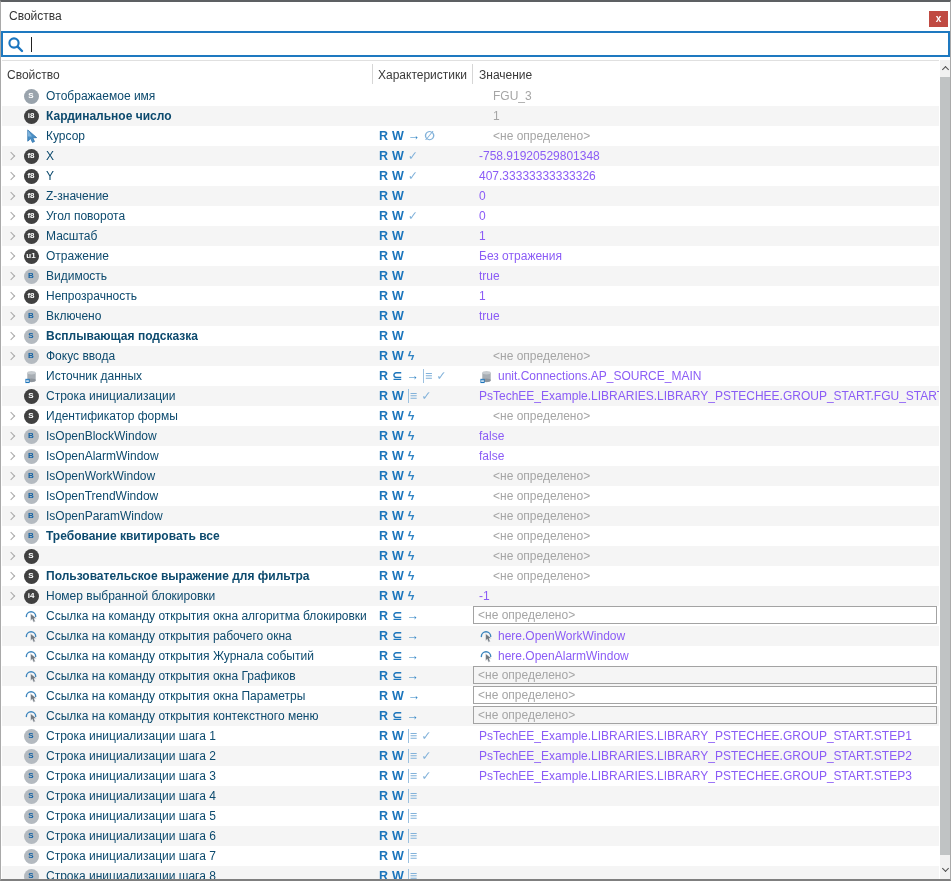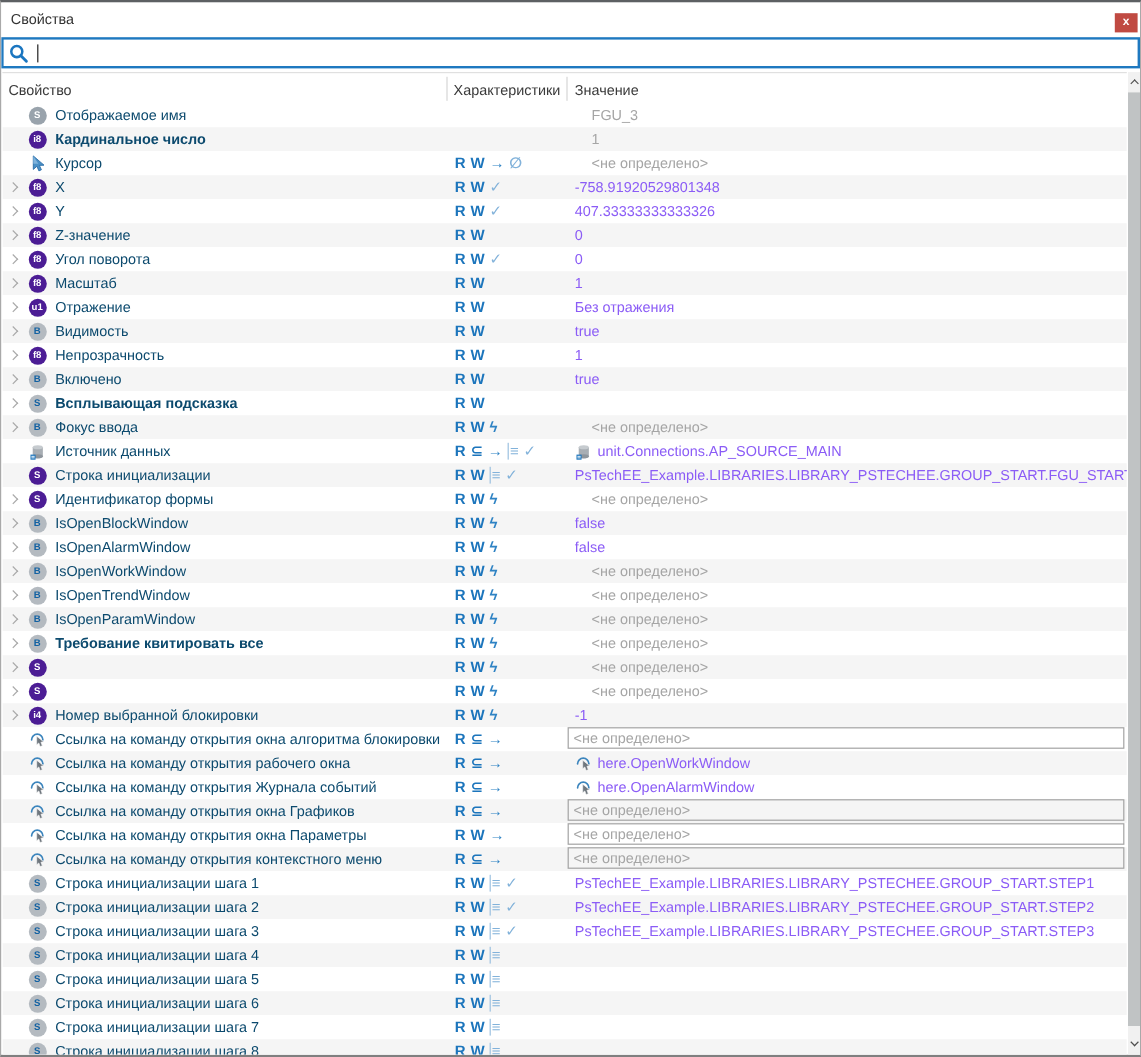--- a/index.html
+++ b/index.html
@@ -30,21 +30,21 @@
   .rows{position:absolute;top:84px;left:1px;right:11px;bottom:0;overflow:hidden;}
   .row{position:relative;height:20px;line-height:20px;white-space:nowrap;background:#fff;}
   .row:nth-child(even){background:#f5f5f5;}
   .expander{position:absolute;left:6px;top:7px;width:5px;height:5px;visibility:hidden;
     border-right:1.4px solid #a9a9a9;border-top:1.4px solid #a9a9a9;transform:rotate(45deg);}
   .expander.show{visibility:visible;}
   .type-icon{position:absolute;left:21px;top:2px;width:16px;height:16px;display:flex;
     align-items:center;justify-content:center;}
   .badge{width:15px;height:15px;border-radius:50%;font-weight:bold;font-size:8px;
     display:flex;align-items:center;justify-content:center;letter-spacing:0;}
-  .badge.blue{background:#4c1d95;color:#fff;}
+  .badge.blue{background:#404040;color:#fff;}
   .badge.gray{background:#b4bac0;color:#1261a2;}
   .badge.graysolid{background:#99a3ac;color:#fff;}
   .pname{position:absolute;left:44px;color:#0c4a6e;}
   .pname.bold{font-weight:bold;}
   .chars{position:absolute;left:377px;}
   .sym{margin-right:4px;font-size:12.5px;}
   .sym.rw{color:#1c75bc;font-weight:bold;}
   .sym.mid{color:#2f83c4;font-weight:bold;}
   .sym.light{color:#82b2da;font-weight:bold;}
   .sym.list{font-weight:normal;color:#82b2da;border-left:1px solid #9cc1e0;padding-left:1px;}
@@ -408,20 +408,21 @@
   <span class="val muted">
           <span>&lt;не определено&gt;</span>
         </span>
       </div>
 
   <div class="row">
     <span class="expander show"></span>
     <span class="type-icon">
           <span class="badge blue">S</span>
         </span>
+    <span class="pname bold">Пользовательское выражение для фильтра</span>
     <span class="chars"><span class="sym rw">R</span><span class="sym rw">W</span><span class="sym mid">ϟ</span></span>
   <span class="val muted">
           <span>&lt;не определено&gt;</span>
         </span>
       </div>
 
   <div class="row">
     <span class="expander show"></span>
     <span class="type-icon">
           <span class="badge blue">i4</span>

